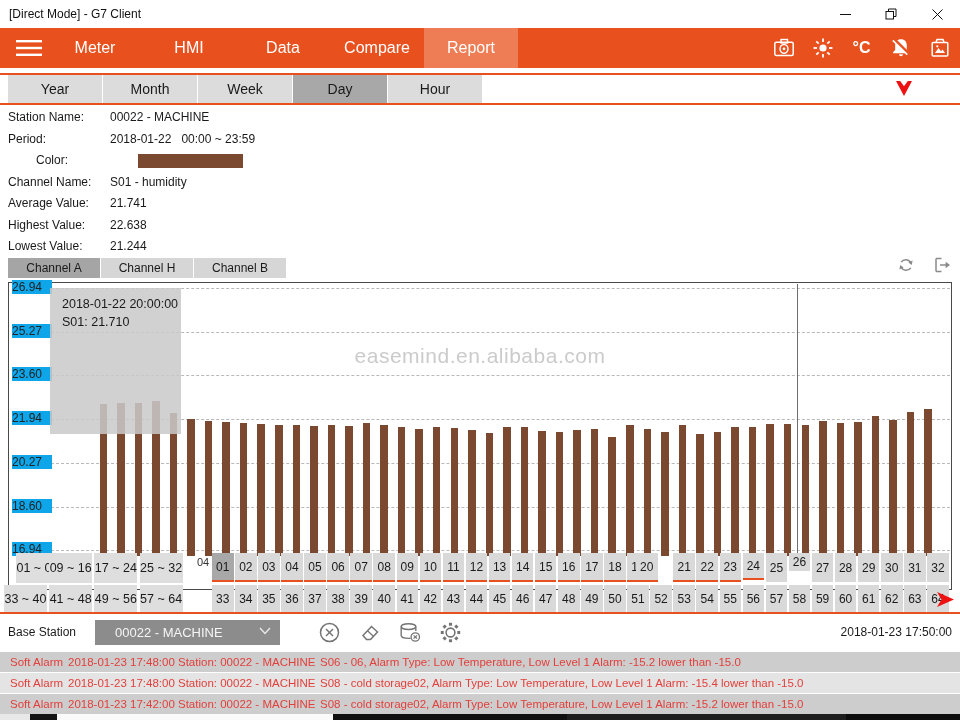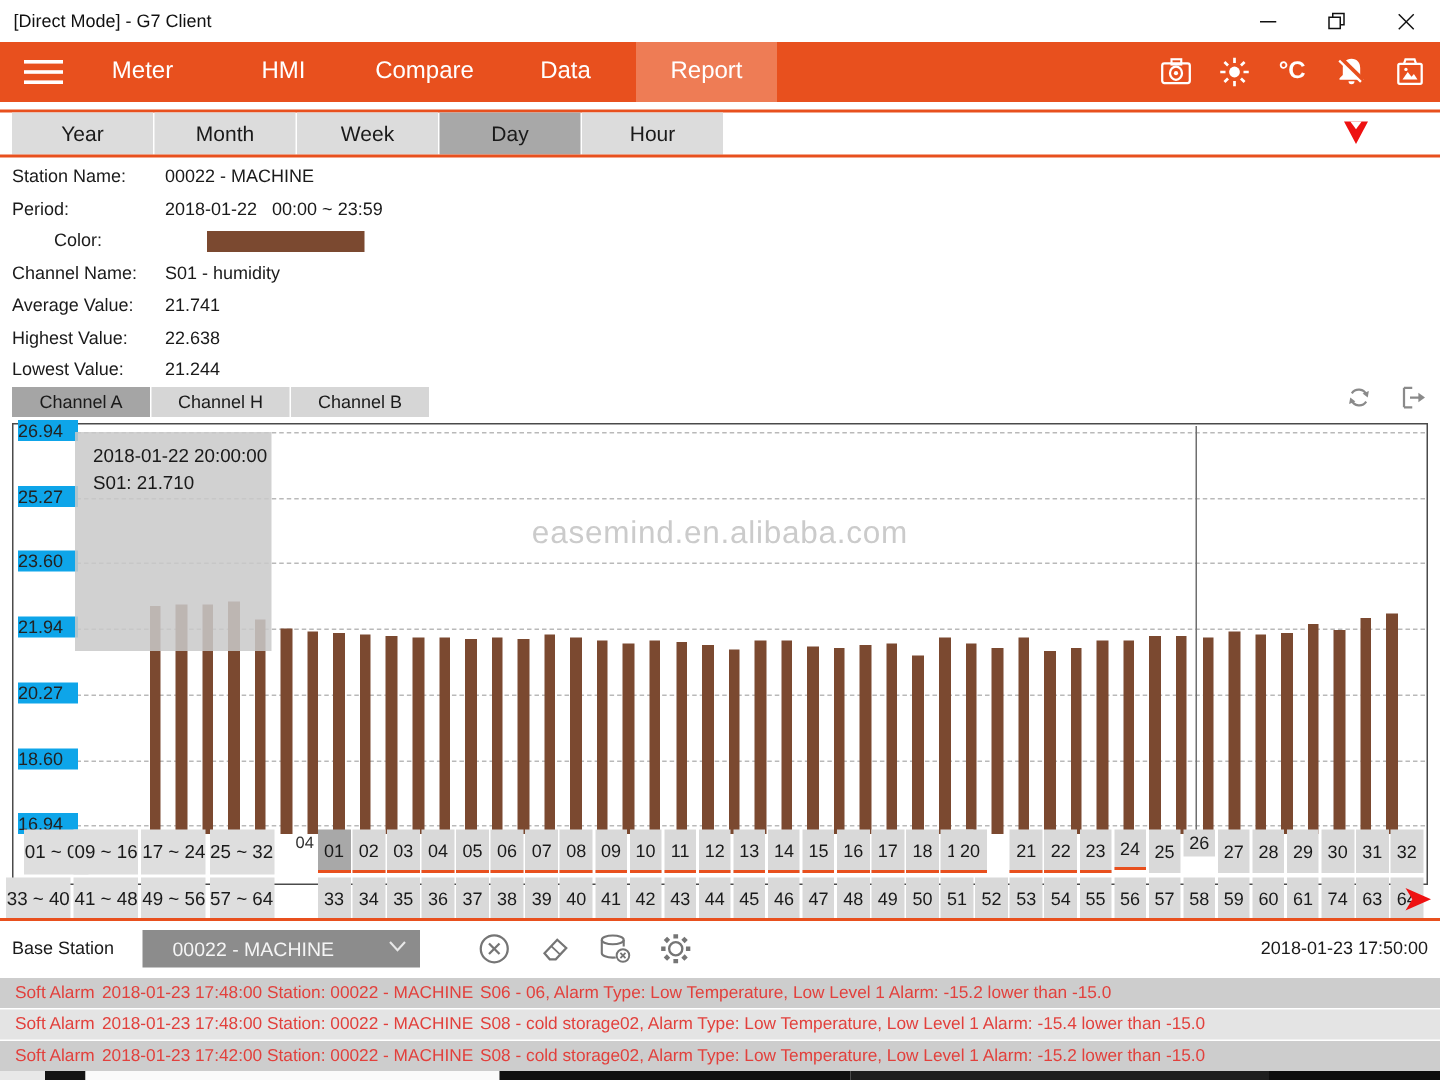--- a/index.html
+++ b/index.html
@@ -124,22 +124,22 @@
     <div class="hamburger">
       <svg width="30" height="22" viewBox="0 0 30 22">
         <rect x="2" y="3" width="26" height="2.4" fill="#fff"></rect>
         <rect x="2" y="9.8" width="26" height="2.4" fill="#fff"></rect>
         <rect x="2" y="16.6" width="26" height="2.4" fill="#fff"></rect>
       </svg>
     </div>
     <div class="nav-items">
         <div class="nav-item">Meter</div>
         <div class="nav-item">HMI</div>
+        <div class="nav-item">Data</div>
         <div class="nav-item">Compare</div>
-        <div class="nav-item">Data</div>
         <div class="nav-item active">Report</div>
       </div>
     <div class="nav-icons">
       <div class="nav-icon">
         <svg width="24" height="24" viewBox="0 0 24 24">
           <rect x="9" y="3.5" width="6.5" height="3.5" fill="none" stroke="#fff" stroke-width="1.4"></rect>
           <rect x="2.8" y="6.2" width="18.4" height="13.2" rx="1.5" fill="none" stroke="#fff" stroke-width="1.5"></rect>
           <ellipse cx="12" cy="12.8" rx="4" ry="4.4" fill="none" stroke="#fff" stroke-width="1.5"></ellipse>
           <circle cx="12" cy="12.8" r="1.4" fill="#fff"></circle>
         </svg>
@@ -392,21 +392,21 @@
         <div class="axis-cell" style="left: 650.33px; top: 303px; height: 27px;">52</div>
         <div class="axis-cell" style="left: 673.4px; top: 303px; height: 27px;">53</div>
         <div class="axis-cell" style="left: 696.47px; top: 303px; height: 27px;">54</div>
         <div class="axis-cell" style="left: 719.54px; top: 303px; height: 27px;">55</div>
         <div class="axis-cell" style="left: 742.61px; top: 303px; height: 27px;">56</div>
         <div class="axis-cell" style="left: 765.68px; top: 303px; height: 27px;">57</div>
         <div class="axis-cell" style="left: 788.75px; top: 303px; height: 27px;">58</div>
         <div class="axis-cell" style="left: 811.82px; top: 303px; height: 27px;">59</div>
         <div class="axis-cell" style="left: 834.89px; top: 303px; height: 27px;">60</div>
         <div class="axis-cell" style="left: 857.96px; top: 303px; height: 27px;">61</div>
-        <div class="axis-cell" style="left: 881.03px; top: 303px; height: 27px;">74</div>
+        <div class="axis-cell" style="left: 881.03px; top: 303px; height: 27px;">62</div>
         <div class="axis-cell" style="left: 904.1px; top: 303px; height: 27px;">63</div>
         <div class="axis-cell" style="left: 927.17px; top: 303px; height: 27px;">64</div>
       </div>
     <div class="partial-label">04</div>
     <div class="next-arrow">
       <svg width="22" height="21" viewBox="0 0 22 21">
         <polygon points="3,3 20,10.5 3,18 7.5,10.5" fill="#EE1111"></polygon>
       </svg>
     </div>
   </div>

